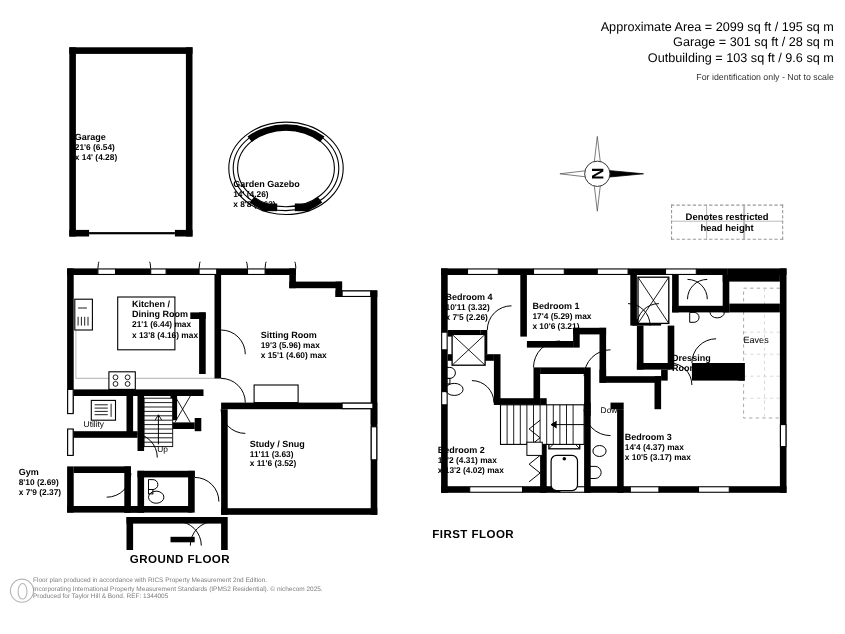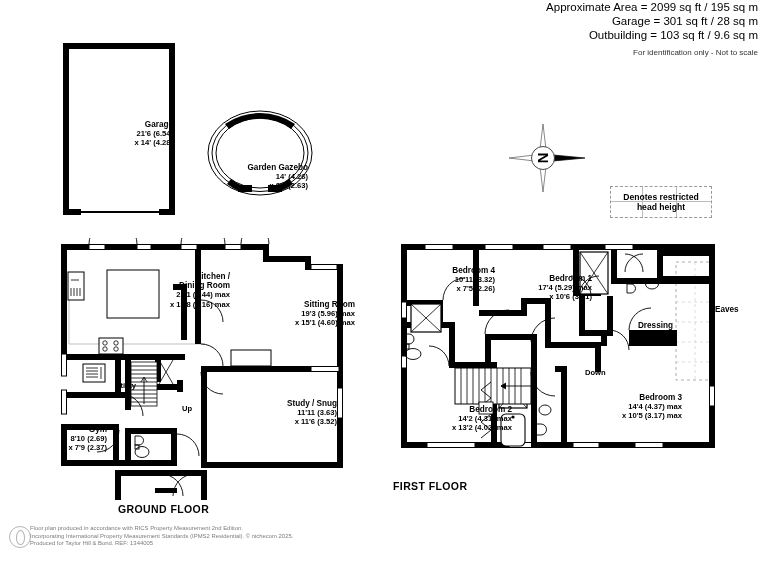--- a/index.html
+++ b/index.html
@@ -1,40 +1,40 @@
 <!DOCTYPE html>
 <html><head>
 <meta charset="utf-8">
 <style>
   html,body{margin:0;padding:0;background:#fff;}
   body{width:768px;height:576px;position:relative;overflow:hidden;
        font-family:"Liberation Sans","DejaVu Sans",sans-serif;color:#000;}
   .abs{position:absolute;}
   
-  #area-summary{right:10px;top:0;text-align:right;font-size:11.5px;line-height:14.2px;}
+  #area-summary{right:10px;top:18px;text-align:right;font-size:11.5px;line-height:14.2px;}
   #area-summary .note{font-size:8px;margin-top:3px;color:#333;}
   
   #compass{left:505px;top:120px;width:95px;height:75px;}
   
   #legend-restricted{left:610px;top:186px;width:100px;height:30px;
       border:1px dashed #9a9a9a;display:flex;align-items:center;justify-content:center;
       text-align:center;font-size:8.6px;line-height:10.5px;font-weight:bold;
       background-image:
         linear-gradient(to right,transparent 31px,#bbb 31px,#bbb 32px,transparent 32px),
         linear-gradient(to right,transparent 65px,#bbb 65px,#bbb 66px,transparent 66px),
         linear-gradient(to bottom,transparent 14px,#bbb 14px,#bbb 15px,transparent 15px);}
   
   .floor-caption{font-size:10.5px;font-weight:bold;letter-spacing:.4px;}
   #caption-ground{left:118px;top:503px;}
   #caption-first{left:393px;top:480px;}
   
-  .room-label{text-align:right;font-size:7.6px;line-height:9.2px;font-weight:bold;}
+  .room-label{text-align:left;font-size:7.6px;line-height:9.2px;font-weight:bold;}
   .room-label .nm{font-size:8.2px;}
   .room-label .dim{font-weight:bold;}
-  .tiny-label{font-size:7.6px;font-weight:bold;margin-left:39px;}
+  .tiny-label{font-size:7.6px;font-weight:normal;}
   #footer-text{left:30px;top:525px;font-size:5.9px;line-height:7.6px;color:#7d7d7d;}
   #footer-logo{left:9px;top:526px;width:20px;height:20px;border:1px solid #b5b5b5;border-radius:50%;}
   #footer-logo:after{content:"";position:absolute;left:6px;top:3px;width:7px;height:13px;
       border:1px solid #b5b5b5;border-radius:50% 50% 45% 45%;}
   svg{display:block;}
 </style>
 </head>
 <body>
 
 <div class="abs" id="area-summary">

